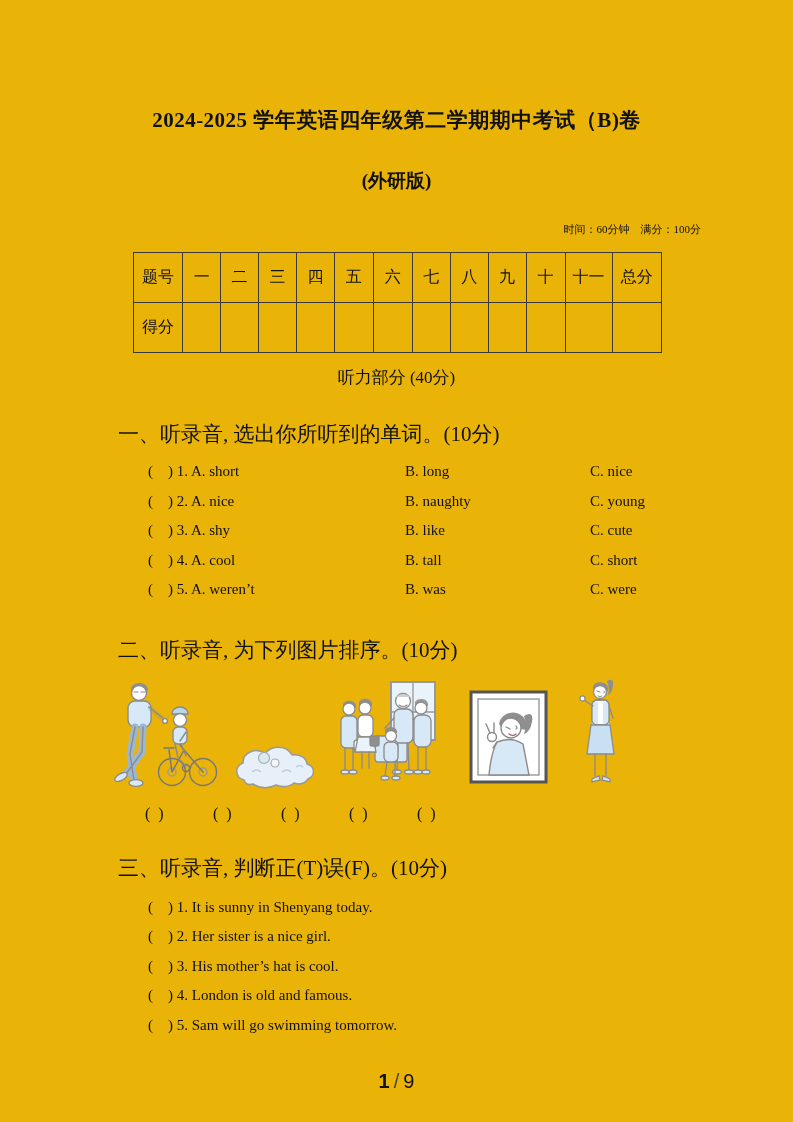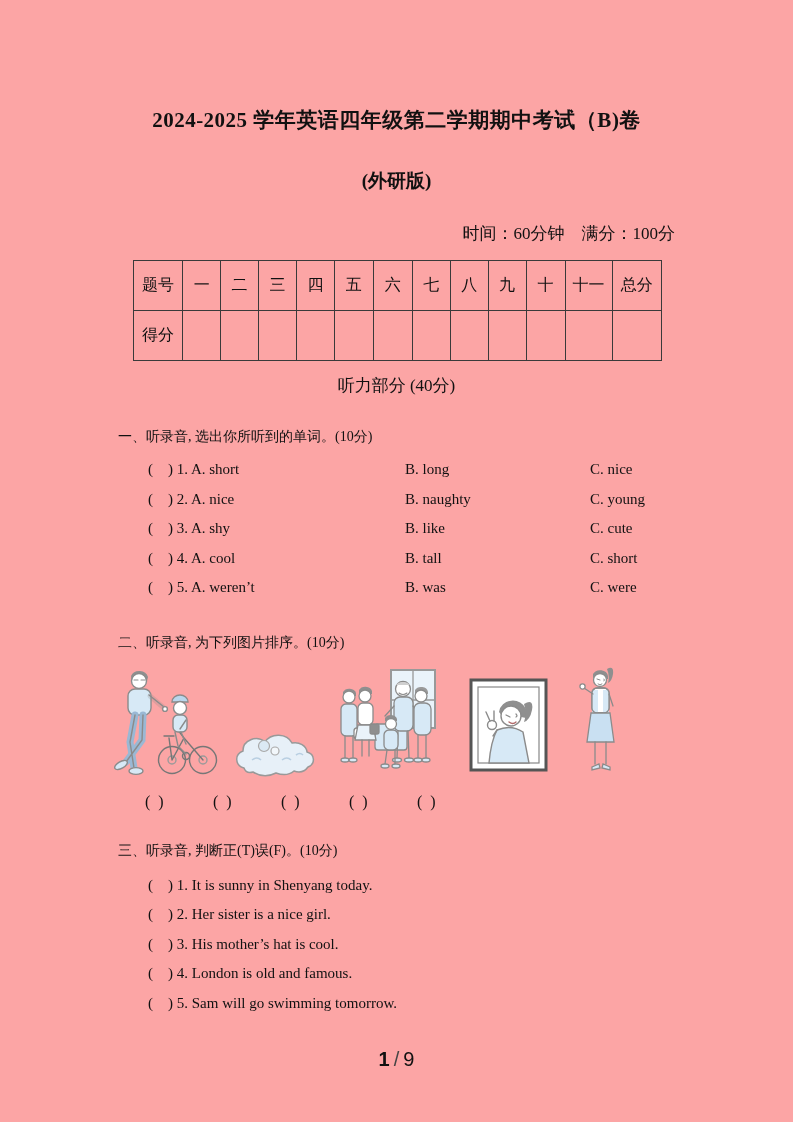--- a/index.html
+++ b/index.html
@@ -1,41 +1,41 @@
 <!DOCTYPE html>
 <html><head>
 <meta charset="utf-8">
 <style>
   html,body{margin:0;padding:0;background:#ffffff;}
   .page{
     position:relative;
     width:793px;height:1122px;
-    background:#fca5a5;
+    background:#eab308;
     font-family:"Liberation Serif","DejaVu Serif",serif;
     color:#111111;
     overflow:hidden;
   }
   .title{
     padding-top:106px;
     text-align:center;
     font-size:21px;
     font-weight:700;
     letter-spacing:.5px;
   }
   .subtitle{
     margin-top:34px;
     text-align:center;
     font-size:19px;
     font-weight:700;
   }
   .meta-line{
     margin-top:28px;
-    padding-right:118px;
+    padding-right:92px;
     text-align:right;
-    font-size:17px;
+    font-size:11px;
     white-space:pre;
   }
   table.score{
     margin:15px 0 0 133px;
     border-collapse:collapse;
     table-layout:fixed;
     width:529px;
   }
   table.score td{
     border:1px solid #3a3a3a;
@@ -45,21 +45,21 @@
     font-size:16px;
     padding:0;
   }
   .part-heading{
     margin-top:13px;
     text-align:center;
     font-size:17px;
   }
   .sec-heading{
     margin:31px 0 0 118px;
-    font-size:14px;
+    font-size:21px;
   }
   .sec-heading.tight{}
   .items{margin:9px 0 12px 148px;}
   .item-row{
     display:grid;
     grid-template-columns:257px 185px auto;
     height:29.5px;
     align-items:center;
     font-size:15px;
   }

